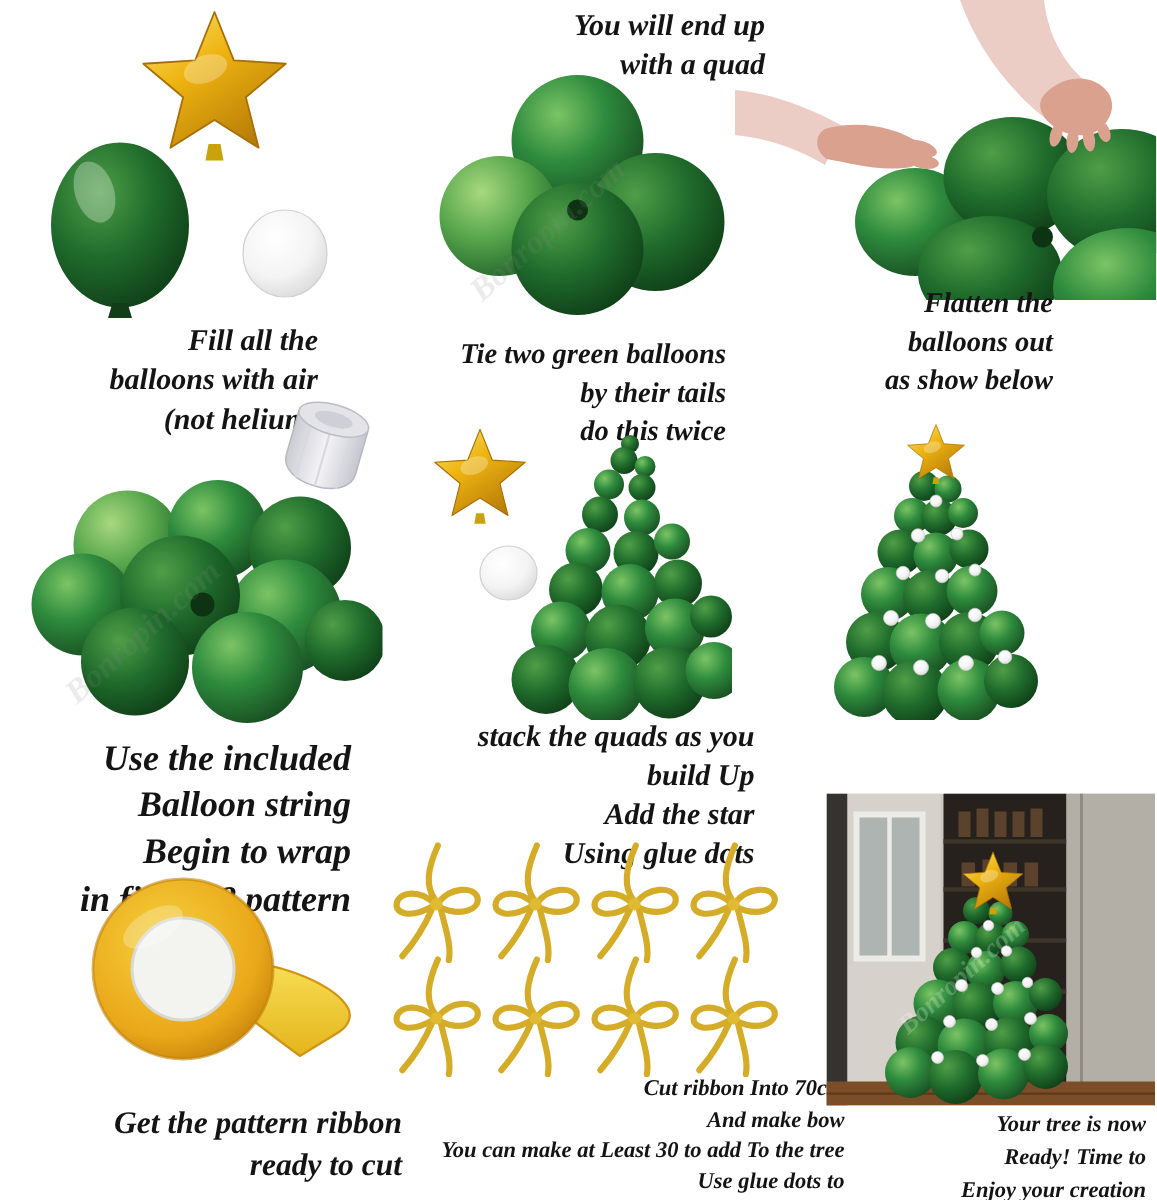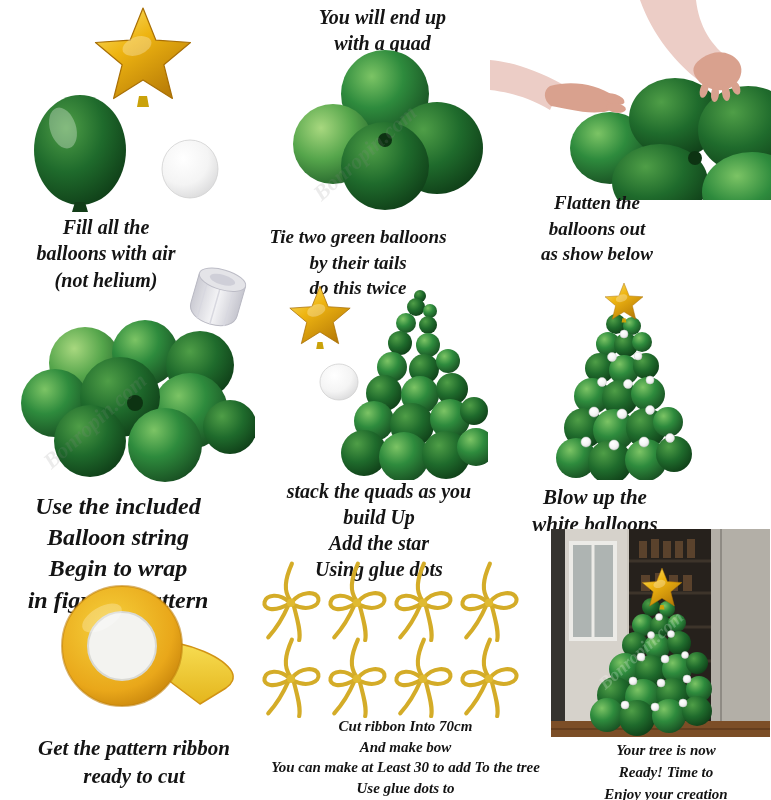--- a/index.html
+++ b/index.html
@@ -1,19 +1,19 @@
 <!DOCTYPE html>
 <html><head>
 <meta charset="utf-8">
 <style>
   html,body{margin:0;padding:0;background:#ffffff;}
   .canvas{position:relative;width:771px;height:800px;background:#ffffff;overflow:hidden;
           font-family:"Liberation Serif", serif;}
   .caption{position:absolute;font-weight:bold;font-style:italic;color:#141414;
-           text-align:center;white-space:pre-line;}
+           text-align:right;white-space:pre-line;}
   .art{position:absolute;}
   .wm{position:absolute;font-weight:bold;font-style:italic;color:#8a8a8a;opacity:.16;
       transform:rotate(-42deg);font-size:22px;pointer-events:none;}
   .wm-light{color:#ffffff;opacity:.22;}
 </style>
 </head>
 <body>
 
 <div class="canvas">
 
@@ -217,22 +217,20 @@
       <circle cx="42" cy="130" r="5"></circle>
         <circle cx="70" cy="132" r="5"></circle>
         <circle cx="98" cy="128" r="4.5"></circle>
       <circle cx="34" cy="160" r="5"></circle>
         <circle cx="62" cy="163" r="5"></circle>
         <circle cx="92" cy="160" r="5"></circle>
         <circle cx="118" cy="156" r="4.5"></circle>
     </g>
     <use href="#star" x="52" y="0" width="40" height="42"></use>
   </svg>
-  <div class="caption" style="left:486px;top:484px;width:218px;font-size:21px;line-height:1.3">Blow up the
-white balloons</div>
 
   <svg class="art" style="left:40px;top:578px" width="210" height="152" viewBox="0 0 210 152">
     <path d="M112,62 C152,64 184,80 192,94 C195,100 192,106 186,110 L160,126 C138,110 118,94 106,84 Z" fill="url(#gRibbon)" stroke="#d19314" stroke-width="1.5"></path>
     <circle cx="82" cy="68" r="60" fill="url(#gRing)"></circle>
     <circle cx="82" cy="68" r="60" fill="none" stroke="#c2820c" stroke-width="2" opacity="0.6"></circle>
     <circle cx="82" cy="68" r="34" fill="#f3f3f0" stroke="#d9d9d4" stroke-width="2"></circle>
     <ellipse cx="62" cy="40" rx="22" ry="11" fill="#ffffff" opacity="0.25" transform="rotate(-30 62 40)"></ellipse>
   </svg>
   <div class="caption" style="left:0;top:734px;width:268px;font-size:21px;line-height:1.35">Get the pattern ribbon
 ready to cut</div>

